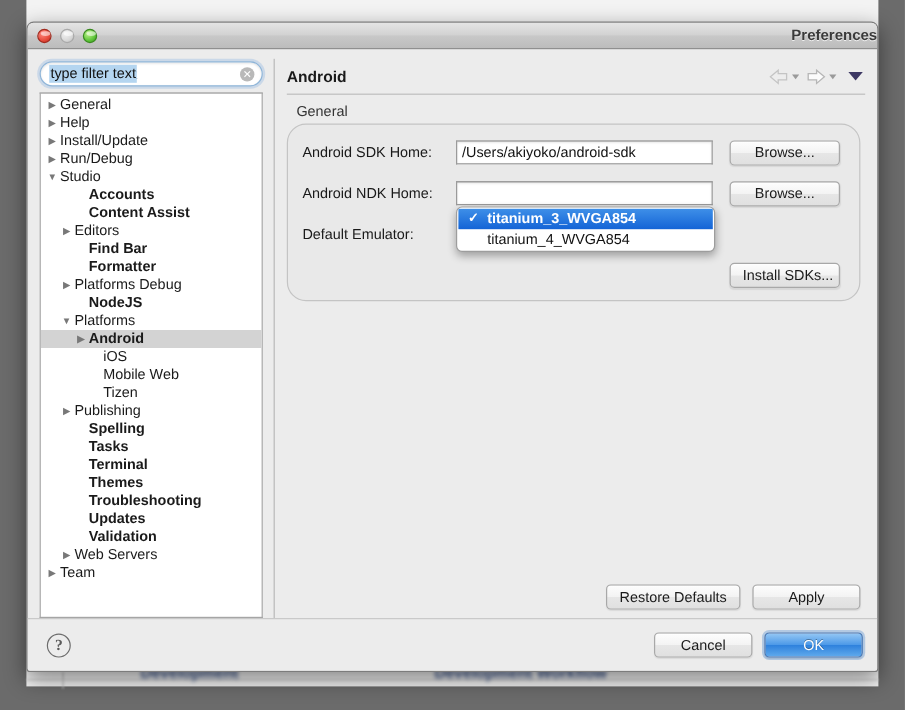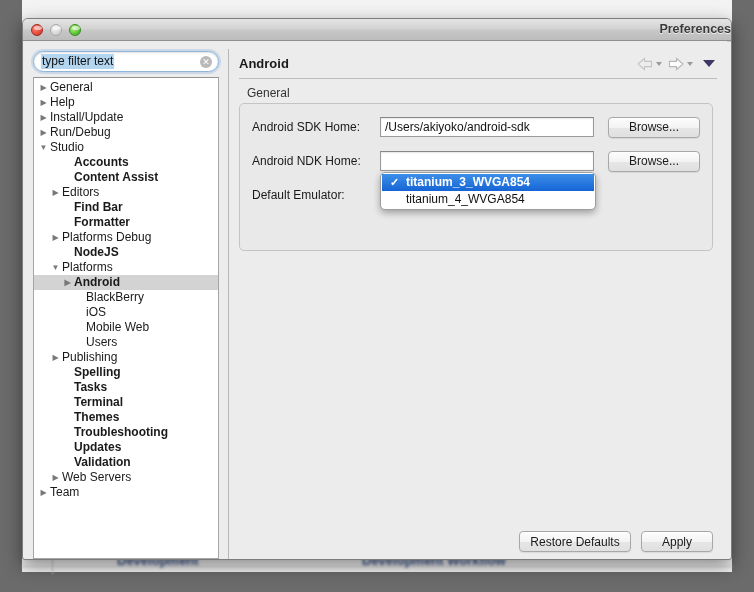--- a/index.html
+++ b/index.html
@@ -77,21 +77,21 @@
   .tl { width: 12px; height: 12px; border-radius: 50%; position: relative; }
   .tl::after {
     content:""; position:absolute; left:2px; top:1px; width:8px; height:4px;
     border-radius:50%; background:rgba(255,255,255,.55);
   }
   .tl.red    { background: radial-gradient(circle at 35% 30%, #ff8a80, #e74b3c 60%, #b52e22); border:1px solid #a12b1f; }
   .tl.gray   { background: radial-gradient(circle at 35% 30%, #f2f2f2, #d8d8d8 60%, #b9b9b9); border:1px solid #a9a9a9; }
   .tl.green  { background: radial-gradient(circle at 35% 30%, #bdf38a, #5fc63a 60%, #3d9422); border:1px solid #3a8a20; }
 
   
-  #body { flex: 1; display: flex; flex-direction: row; padding: 0; }
+  #body { flex: 1; display: flex; flex-direction: column; padding: 0; }
   #content { flex: 1; display: flex; padding: 8px 10px 0 10px; gap: 0; }
 
   
   #left-col { width: 186px; display: flex; flex-direction: column; }
 
   #filter-wrap {
     position: relative;
     margin: 2px 0 5px 0;
   }
   #filter-input {
@@ -210,21 +210,21 @@
   }
 
   #group-label {
     font-size: 12px;
     color: #333;
     margin: 7px 0 3px 8px;
     font-weight: normal;
   }
   #group-box {
     border: 1px solid #c4c4c4;
-    border-radius: 5px;
+    border-radius: 16px;
     background: #e9e9e9;
     margin-right: 4px;
     height: 148px;
     padding: 12px 12px 0 12px;
     position: relative;
   }
 
   .field-row {
     display: flex;
     align-items: center;
@@ -304,21 +304,21 @@
 
   
   #panel-bottom {
     margin-top: auto;
     display: flex;
     justify-content: flex-end;
     gap: 10px;
     padding: 0 4px 7px 0;
   }
   #restore-btn { width: 112px; }
-  #apply-btn   { width: 72px; }
+  #apply-btn   { width: 90px; }
 
   #footer {
     height: 44px;
     flex: 0 0 44px;
     border-top: 1px solid #c9c9c9;
     display: flex;
     align-items: center;
     padding: 0 12px 0 16px;
     background: #ececec;
   }
@@ -431,33 +431,29 @@
             <div class="row ind1">
               <span class="tw">▼</span>
               <span class="lbl">Platforms</span>
             </div>
             <div class="row ind2 sel">
               <span class="tw">▶</span>
               <span class="lbl">Android</span>
             </div>
             <div class="row ind3">
               <span class="tw none"></span>
-              <span class="lbl">BlackBerry</span>
+              <span class="lbl">iOS</span>
             </div>
             <div class="row ind3">
               <span class="tw none"></span>
-              <span class="lbl">iOS</span>
+              <span class="lbl">Mobile Web</span>
             </div>
             <div class="row ind3">
               <span class="tw none"></span>
-              <span class="lbl">Mobile Web</span>
-            </div>
-            <div class="row ind3">
-              <span class="tw none"></span>
-              <span class="lbl">Users</span>
+              <span class="lbl">Tizen</span>
             </div>
             <div class="row ind1">
               <span class="tw">▶</span>
               <span class="lbl">Publishing</span>
             </div>
             <div class="row ind2">
               <span class="tw none"></span>
               <span class="lbl">Spelling</span>
             </div>
             <div class="row ind2">
@@ -530,20 +526,25 @@
             <span class="field-label">Android NDK Home:</span>
             <input class="text-input" type="text" value="" style="">
             <button class="btn side-btn">Browse...</button>
           </div>
 
           <div class="field-row">
             <span class="field-label">Default Emulator:</span>
             <span style="width:214px;"></span>
           </div>
 
+          <div class="field-row">
+            <span class="field-label"></span>
+            <span style="width:214px;"></span>
+            <button class="btn side-btn">Install SDKs...</button>
+          </div>
 
           <div id="emu-popup">
               <div class="emu-item on"><span class="chk">✓</span><span>titanium_3_WVGA854</span></div>
               <div class="emu-item"><span>titanium_4_WVGA854</span></div>
             </div>
         </div>
 
         <div id="panel-bottom">
           <button class="btn" id="restore-btn">Restore Defaults</button>
           <button class="btn" id="apply-btn">Apply</button>

